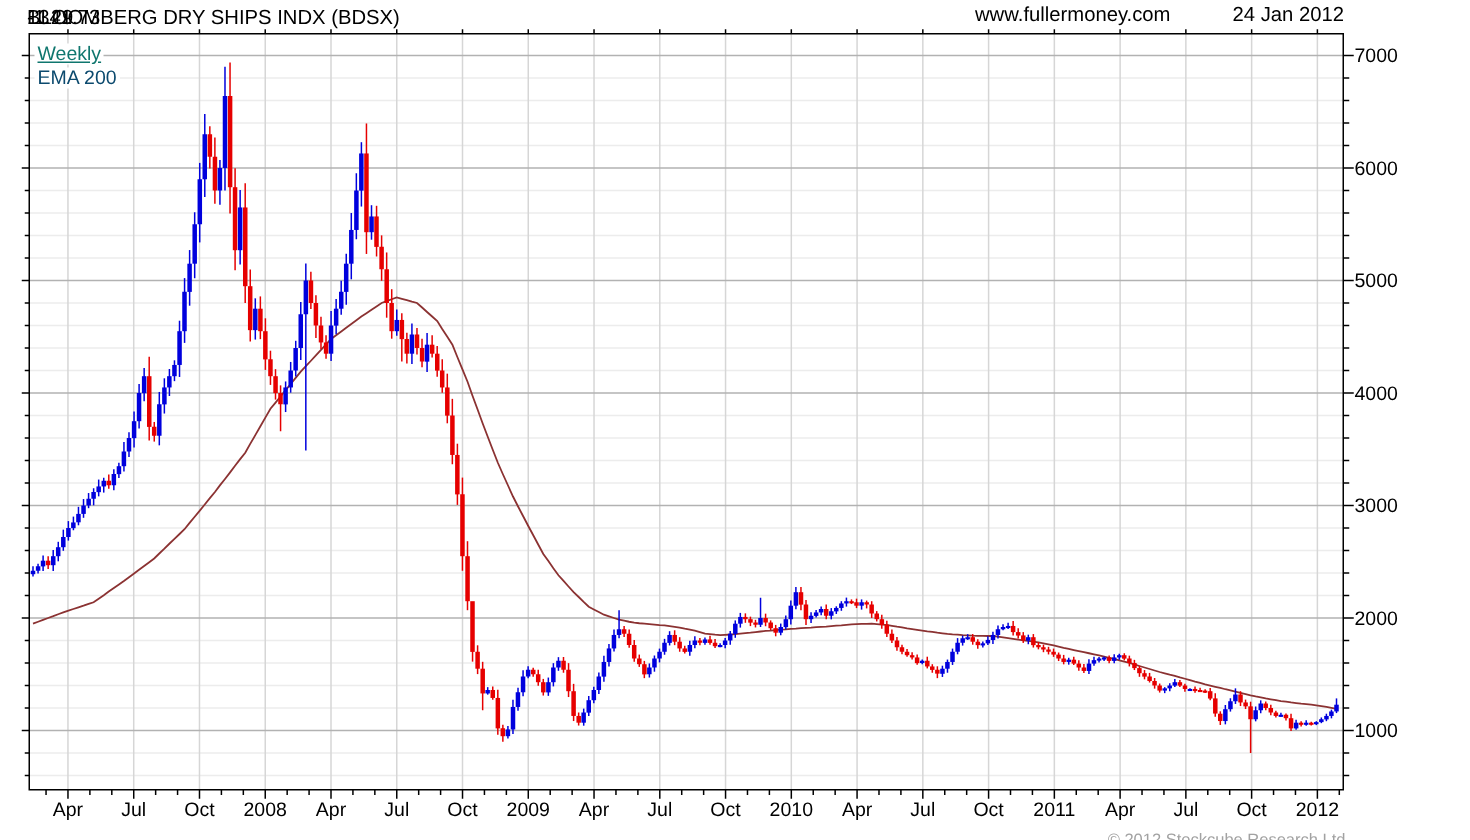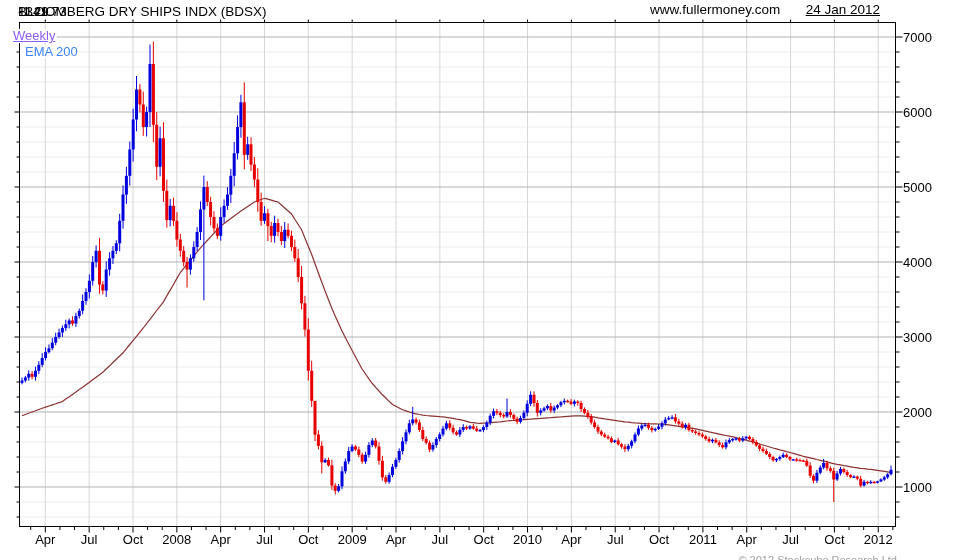--- a/index.html
+++ b/index.html
@@ -3,24 +3,24 @@
 <meta charset="utf-8">
 <style>
   html,body{margin:0;padding:0;background:#fff;}
   .frame{position:relative;width:980px;height:560px;background:#fff;overflow:hidden;
          font-family:"Liberation Sans",sans-serif;}
   .frame svg{position:absolute;top:0;left:0;}
   .hdr span{position:absolute;top:2px;font-size:13.5px;color:#000;white-space:pre;}
   .t-main{left:18px;}
   .chg{color:#cc0000;}
   .site{left:650px;}
-  .date{right:100px;text-decoration:underline;}
+  .date{right:84px;}
   .legend{position:absolute;background:#fff;padding:0 2px;font-size:13px;line-height:14px;}
-  .lw{left:11px;top:29px;color:#8b5cf6;text-decoration:underline;}
-  .le{left:23px;top:45px;color:#3b82f6;}
+  .lw{left:23px;top:29px;color:#0f766e;text-decoration:underline;}
+  .le{left:23px;top:45px;color:#0c4a6e;}
   .copy{position:absolute;right:83px;top:554px;font-size:11px;color:#a2a2a2;}
 </style>
 </head>
 <body>
 
 <div class="frame">
   <div class="hdr">
     <span class="t-main"><span>BLOOMBERG DRY SHIPS INDX (BDSX)</span><span> </span><span>1341.73</span><span> </span><span class="chg">-1.29</span></span>
     <span class="site">www.fullermoney.com</span>
     <span class="date">24 Jan 2012</span>

